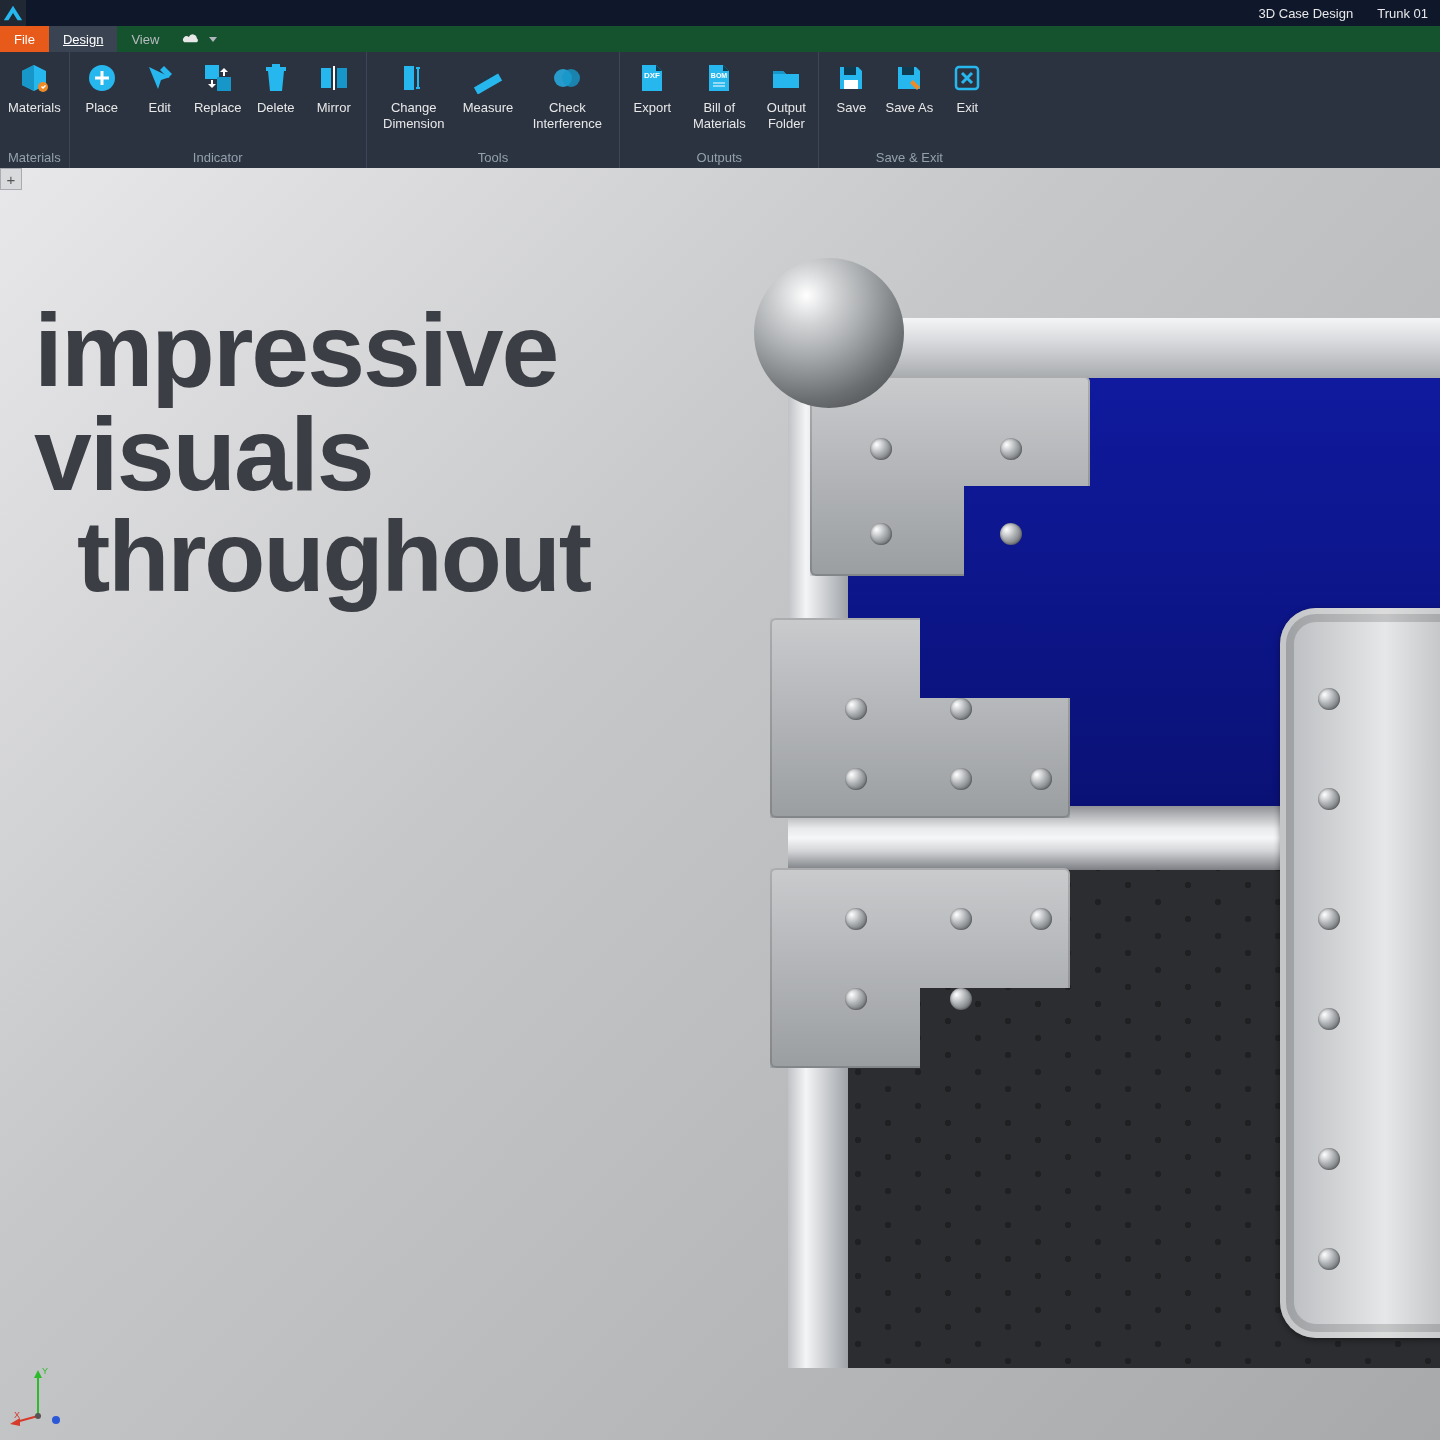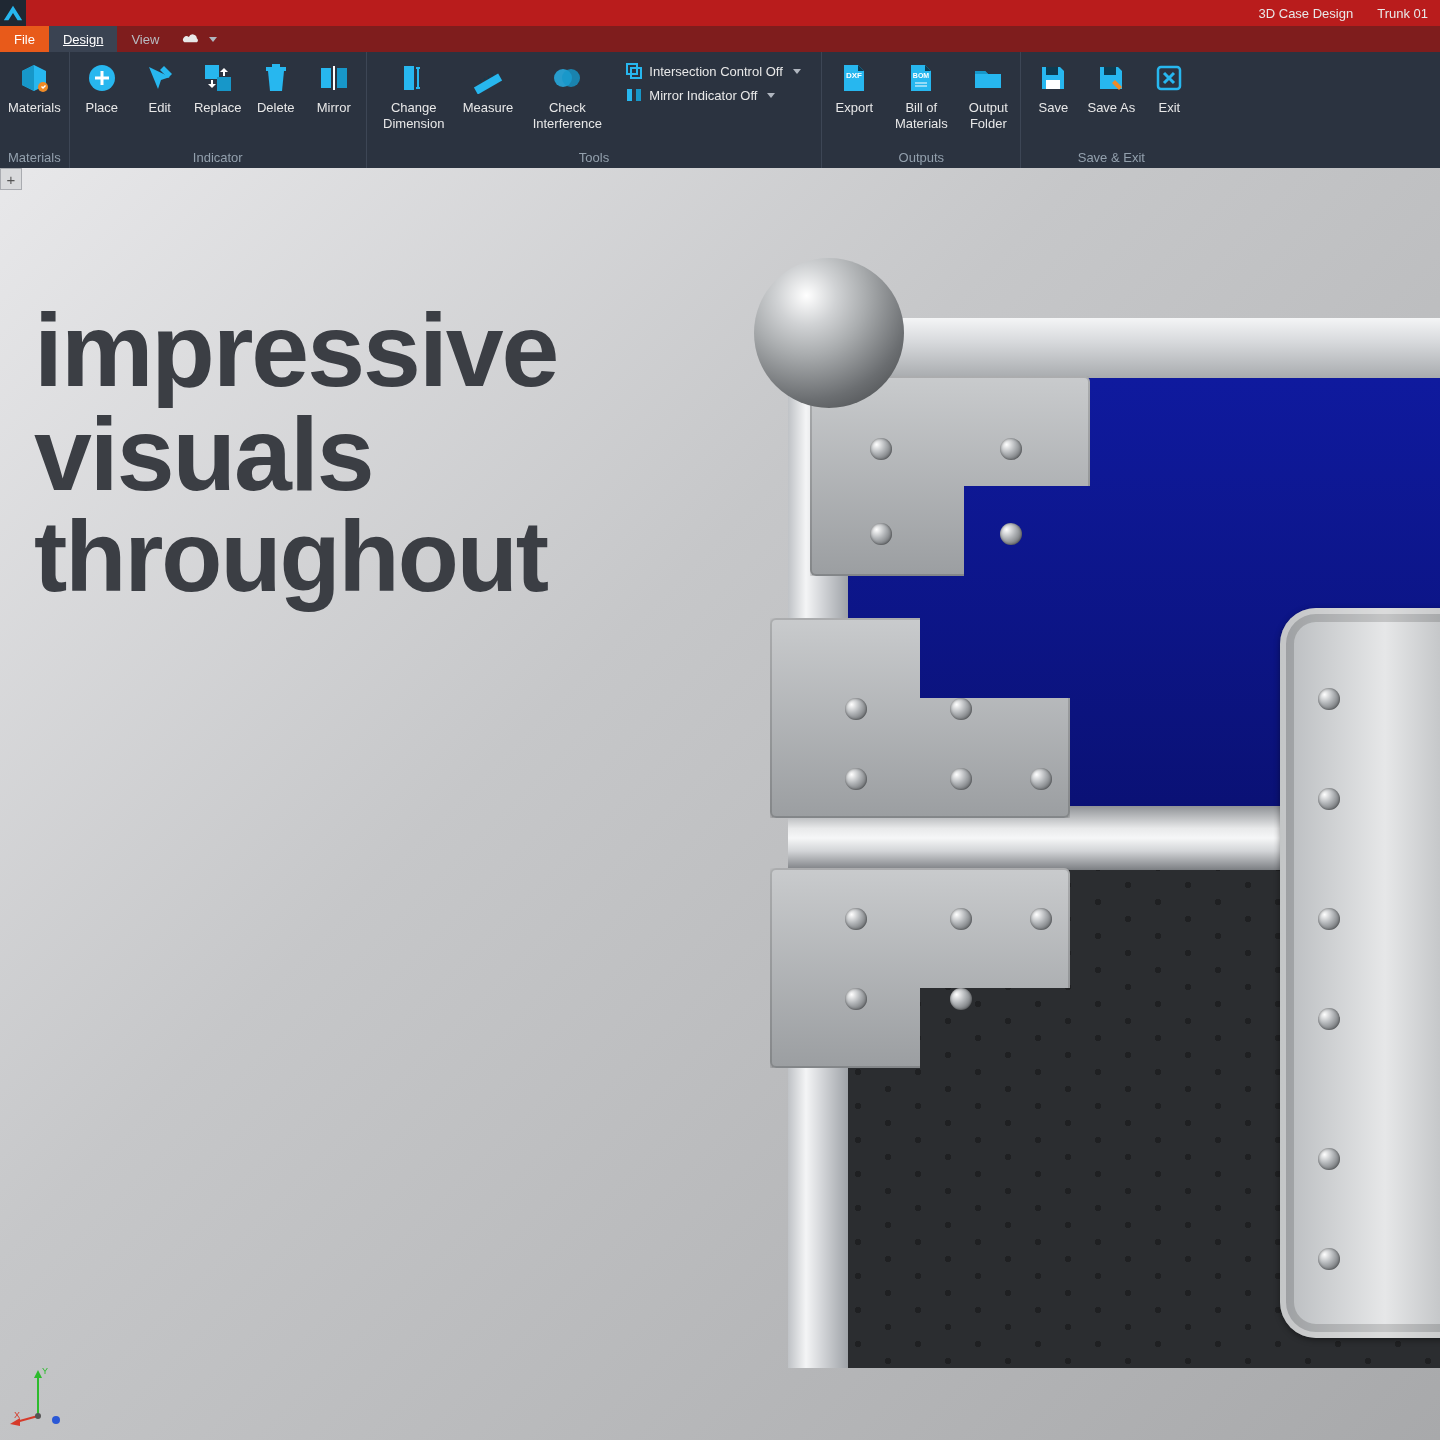--- a/index.html
+++ b/index.html
@@ -1,23 +1,23 @@
 <!DOCTYPE html>
 <html><head>
 <meta charset="utf-8">
 <style>
 * { margin: 0; padding: 0; box-sizing: border-box; font-family: "Segoe UI", Arial, sans-serif; }
 html, body { width: 1440px; height: 1440px; overflow: hidden; background: #2b3340; }
 .app { width: 100%; height: 100%; display: flex; flex-direction: column; }
-.titlebar { height: 26px; background: #b91c1c; display: flex; align-items: center; justify-content: space-between; color: #e8e8e8; font-size: 13px; padding: 0 12px 0 0; }
+.titlebar { height: 26px; background: #0f172a; display: flex; align-items: center; justify-content: space-between; color: #e8e8e8; font-size: 13px; padding: 0 12px 0 0; }
 .titlebar-left { display: flex; align-items: center; gap: 6px; }
 .logo { width: 26px; height: 26px; background: #1f2833; display: flex; align-items: center; justify-content: center; }
 .logo svg { width: 22px; height: 22px; }
 .titlebar-right { display: flex; gap: 24px; }
-.menubar { height: 26px; background: #7f1d1d; display: flex; align-items: stretch; font-size: 13px; }
+.menubar { height: 26px; background: #14532d; display: flex; align-items: stretch; font-size: 13px; }
 .menu-item { display: flex; align-items: center; padding: 0 14px; color: #b8bcc2; cursor: pointer; }
 .menu-item.file { background: #e85a1a; color: #fff; }
 .menu-item.active { background: #3a4352; color: #fff; text-decoration: underline; }
 .menu-item.cloud { padding: 0 8px; display: flex; align-items: center; gap: 4px; }
 .menu-item.cloud svg { width: 20px; height: 14px; }
 .ribbon { height: 116px; background: #2b3340; display: flex; align-items: stretch; color: #dfe3e8; font-size: 13px; }
 .ribbon-group { display: flex; flex-direction: column; border-right: 1px solid #3d4655; }
 .ribbon-row { display: flex; align-items: flex-start; flex: 1; padding: 4px 4px 0 4px; gap: 2px; }
 .ribbon-group-label { text-align: center; font-size: 13px; color: #93a0ad; padding-bottom: 3px; }
 .rbtn { display: flex; flex-direction: column; align-items: center; justify-content: flex-start; min-width: 56px; padding: 4px 4px 0 4px; cursor: pointer; text-align: center; line-height: 1.25; }
@@ -26,21 +26,21 @@
 .rbtn span { font-size: 13px; color: #e8e8e8; }
 .drop-col { display: flex; flex-direction: column; gap: 6px; padding: 6px 8px 0 8px; min-width: 200px; }
 .drop-item { display: flex; align-items: center; gap: 6px; color: #e8e8e8; font-size: 13px; cursor: pointer; }
 .drop-item .micon { width: 18px; height: 18px; display: flex; align-items: center; justify-content: center; }
 .caret { width: 0; height: 0; border-left: 4px solid transparent; border-right: 4px solid transparent; border-top: 5px solid #b0b6bf; margin-left: 4px; }
 .viewport { flex: 1; position: relative; background: linear-gradient(135deg, #e8e8ea 0%, #c6c7c9 40%, #a8a9ab 100%); overflow: hidden; }
 .plus-tab { position: absolute; top: 0; left: 0; width: 22px; height: 22px; background: #d9dadc; border: 1px solid #a9abb0; display: flex; align-items: center; justify-content: center; color: #555; font-size: 15px; cursor: pointer; }
 .overlay-text { position: absolute; left: 34px; top: 130px; color: #3b3e44; font-weight: 700; letter-spacing: -2px; line-height: 1.0; }
 .overlay-text .l1 { font-size: 104px; }
 .overlay-text .l2 { font-size: 104px; }
-.overlay-text .l3 { font-size: 100px; }
+.overlay-text .l3 { font-size: 100px; margin-left: 43px; }
 .axis { position: absolute; left: 10px; bottom: 8px; width: 70px; height: 70px; }
 .case { position: absolute; right: -30px; top: 100px; width: 720px; height: 1100px; }
 .case .frame-v { position: absolute; top: 50px; bottom: 0; left: 38px; width: 60px; background: linear-gradient(90deg,#bfc2c6 0%,#f4f5f6 30%,#d5d7da 55%,#9fa3a8 100%); }
 .case .frame-h { position: absolute; top: 50px; left: 38px; right: 0; height: 60px; background: linear-gradient(180deg,#f4f5f6 0%,#d7d9dc 40%,#a8abae 100%); }
 .case .panel-blue { position: absolute; top: 110px; left: 98px; right: 0; height: 430px; background: linear-gradient(180deg,#0f1a9e,#0a1175); }
 .case .panel-dark { position: absolute; top: 600px; left: 98px; right: 0; bottom: 0; background: #2b2d30; }
 .case .hex { position: absolute; top: 590px; left: 98px; right: 0; bottom: 0; opacity: 0.7; background:
   radial-gradient(circle at 10px 10px,#1a1b1d 0 3px,transparent 3px),
   radial-gradient(circle at 40px 27px,#1a1b1d 0 3px,transparent 3px);
   background-size: 60px 34px; }
@@ -182,42 +182,20 @@
         </div>
         <div class="rbtn" style="min-width:96px">
           <div class="ricon">
               <svg viewBox="0 0 32 32">
                 <circle cx="12" cy="16" r="9" fill="#27b7ef" opacity=".8"></circle>
                 <circle cx="20" cy="16" r="9" fill="#1797c9" opacity=".8"></circle>
               </svg>
             </div>
           <span style="white-space:pre-line">Check
 Interference</span>
-        </div>
-        <div class="drop-col">
-          <div class="drop-item">
-            <div class="micon">
-                <svg viewBox="0 0 18 18">
-                  <rect x="2" y="2" width="10" height="10" fill="none" stroke="#27b7ef" stroke-width="2"></rect>
-                  <rect x="6" y="6" width="10" height="10" fill="none" stroke="#27b7ef" stroke-width="2"></rect>
-                </svg>
-              </div>
-            <span>Intersection Control Off</span>
-            <span class="caret"></span>
-          </div>
-          <div class="drop-item">
-            <div class="micon">
-                <svg viewBox="0 0 18 18">
-                  <rect x="2" y="3" width="5" height="12" fill="#27b7ef"></rect>
-                  <rect x="11" y="3" width="5" height="12" fill="#1797c9"></rect>
-                </svg>
-              </div>
-            <span>Mirror Indicator Off</span>
-            <span class="caret"></span>
-          </div>
         </div>
       </div>
       <div class="ribbon-group-label">Tools</div>
     </div>
 
     <div class="ribbon-group">
       <div class="ribbon-row">
         <div class="rbtn">
           <div class="ricon">
               <svg viewBox="0 0 32 32">

